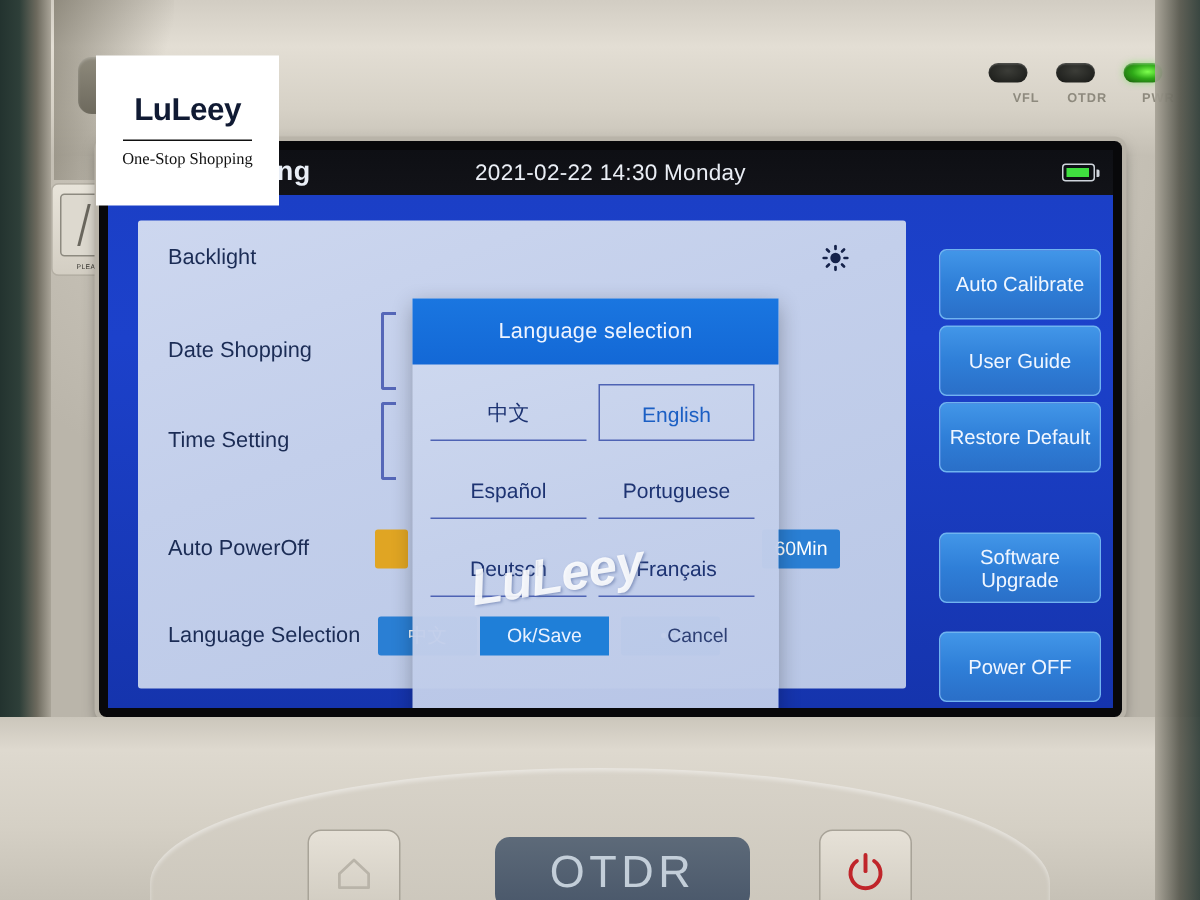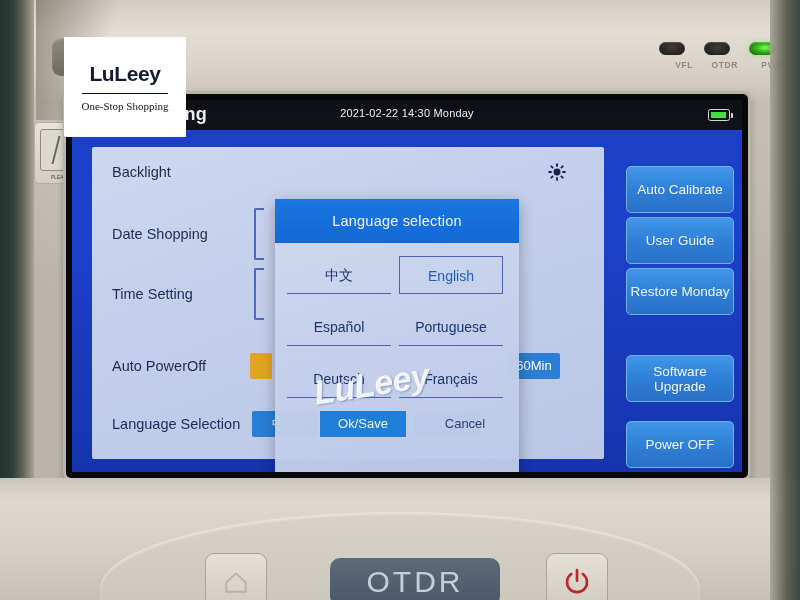--- a/index.html
+++ b/index.html
@@ -105,21 +105,21 @@
     position: absolute; left: 0; top: 0; width: 670px; height: 30px;
     background: linear-gradient(180deg,#0e0f14,#121318);
     color: #eef2f8;
   }
   .title-text {
     position: absolute; left: 72px; top: 4px;
     font-size: 18px; font-weight: bold; color: #e9eef6; letter-spacing: .3px;
   }
   .datetime {
     position: absolute; left: 0; top: 7px; width: 670px; text-align: center;
-    font-size: 11px; color: #eaeef5; letter-spacing: .2px;
+    font-size: 15px; color: #eaeef5; letter-spacing: .2px;
   }
   .battery {
     position: absolute; right: 12px; top: 9px; width: 22px; height: 12px;
     border: 1.6px solid #cfd5dc; border-radius: 2.5px; background: #0d1014;
   }
   .battery i {
     position: absolute; left: 1.5px; top: 1.5px; width: 15px; height: 6px;
     background: #3fe03f; display: block; font-style: normal;
   }
   .battery::after {
@@ -355,21 +355,21 @@
 
             <div class="dlg-ok">Ok/Save</div>
             <div class="dlg-cancel">Cancel</div>
           </div>
 
         </div>
 
         <div class="sidebar">
           <div class="sb-btn" style="top:6px;">Auto Calibrate</div>
           <div class="sb-btn" style="top:57px;">User Guide</div>
-          <div class="sb-btn" style="top:108px;">Restore Monday</div>
+          <div class="sb-btn" style="top:108px;">Restore Default</div>
           <div class="sb-btn" style="top:159px;margin-top:36px;">Software Upgrade</div>
           <div class="sb-btn" style="top:261px;">Power OFF</div>
 
         </div>
 
       </div>
     </div>
   </div>
 
   <div class="casing-bottom"></div>

